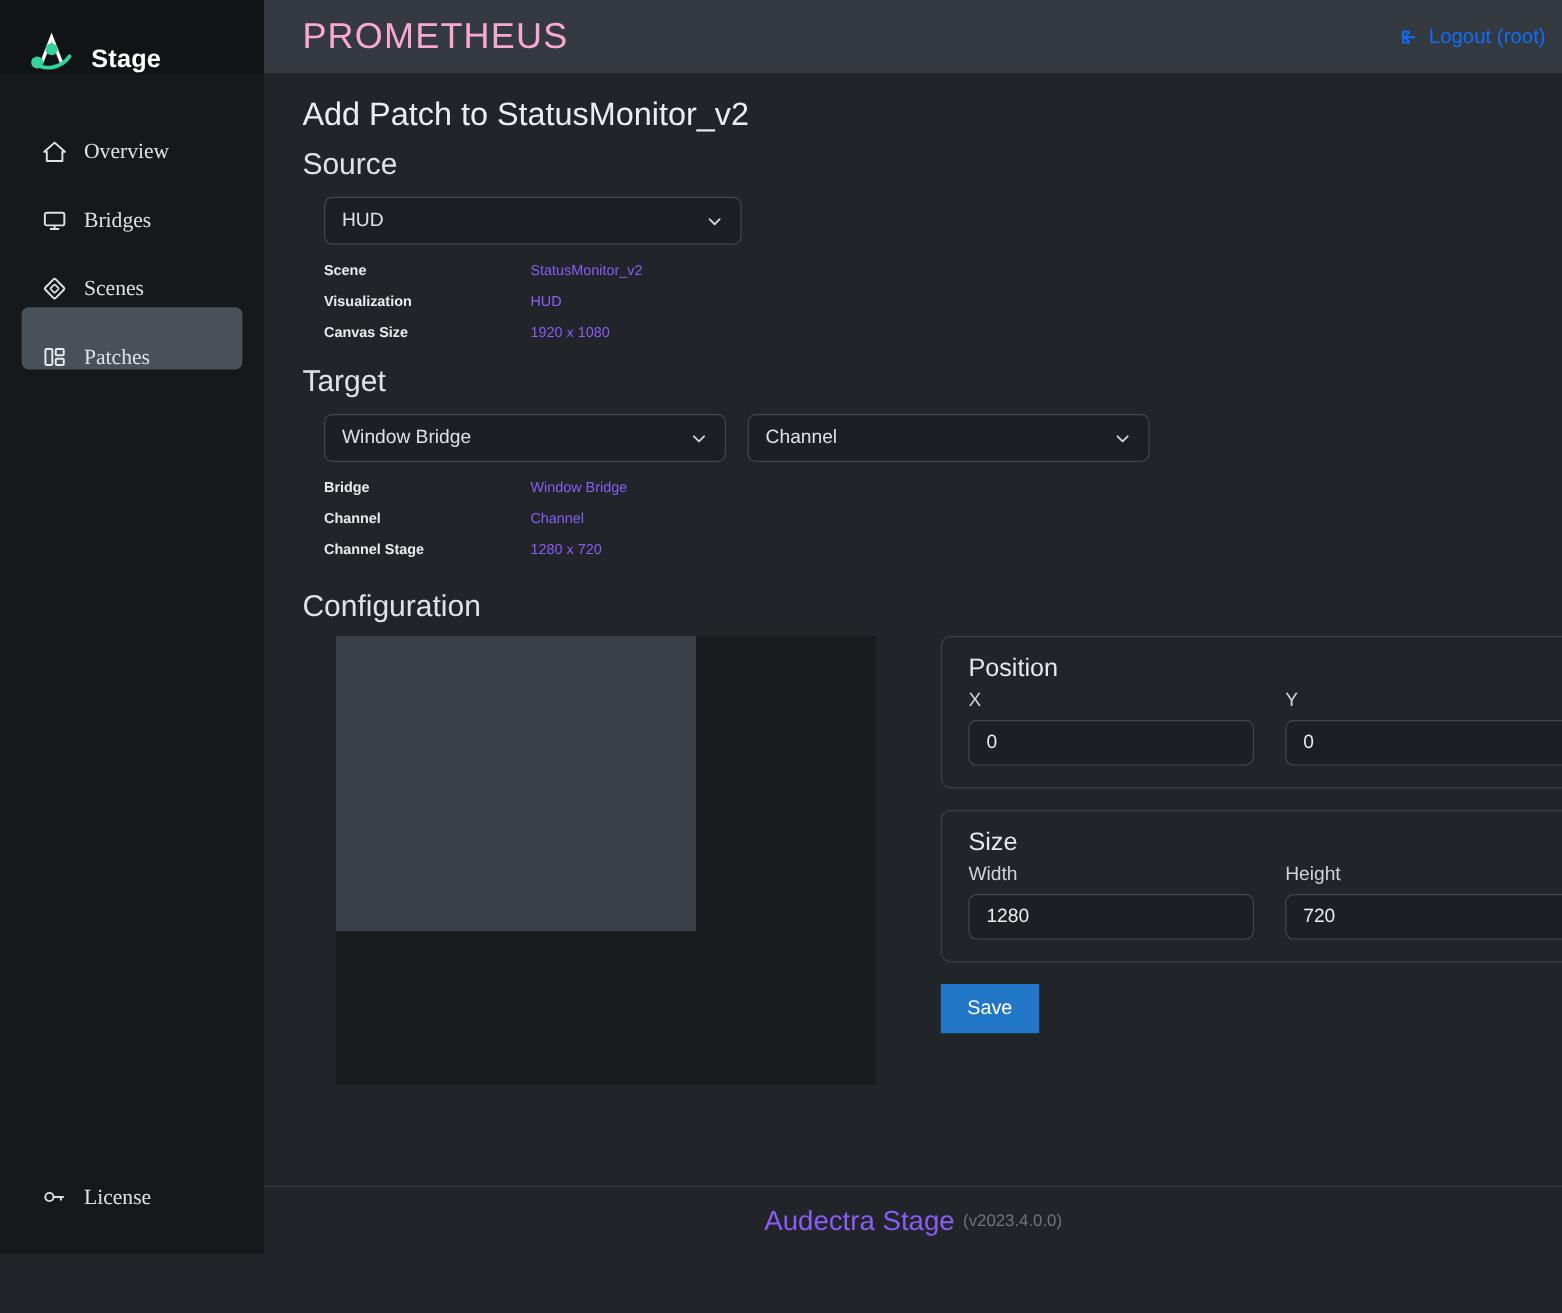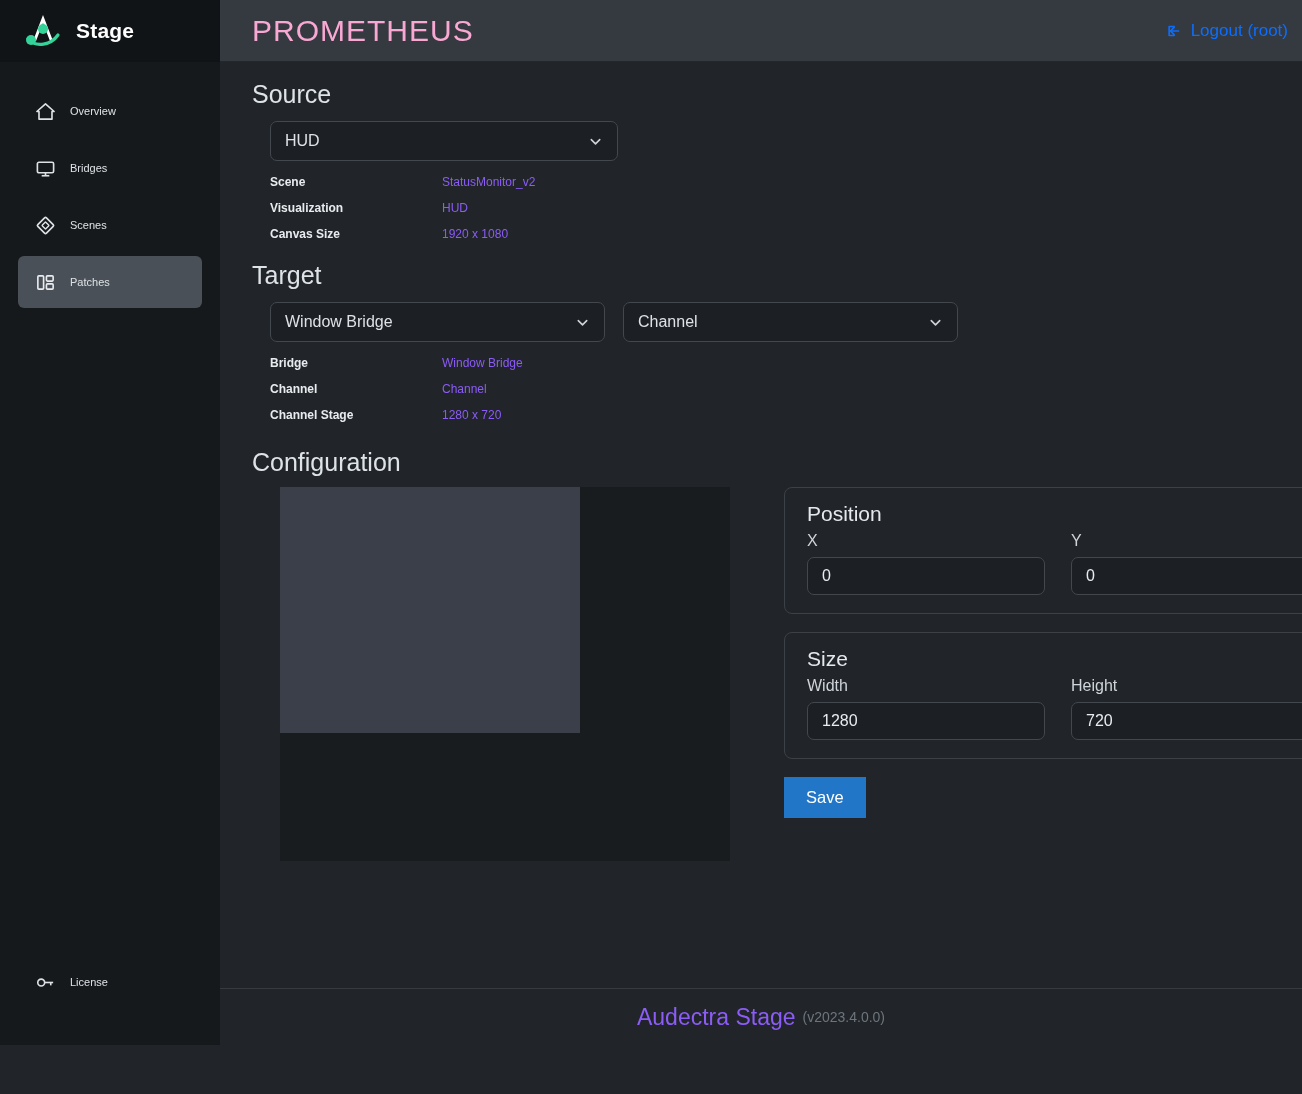--- a/index.html
+++ b/index.html
@@ -13,40 +13,41 @@
 
   
   .sidebar {
     position: absolute; left: 0; top: 0;
     width: 220px; height: 1045px;
     background: #16191c;
     display: flex; flex-direction: column;
   }
   .brand {
     height: 62px; flex: 0 0 62px;
-    display: flex; align-items: center;
+    display: flex; align-items: flex-end;
     background: #111417;
     padding-left: 22px;
   }
   .brand-logo { width: 42px; height: 38px; flex: 0 0 42px; }
   .brand-name {
     color: #ffffff; font-size: 21px; font-weight: bold;
     margin-left: 12px; letter-spacing: .2px;
   }
   .nav-top { padding-top: 18px; }
   .nav-bottom { margin-top: auto; padding-bottom: 32px; }
   .nav-item {
-    display: flex; align-items: center;
+    display: flex; align-items: flex-end;
     height: 52px;
     margin: 5px 18px;
     padding-left: 16px;
     border-radius: 6px;
-    color: #dee2e6; font-size: 11px;
+    color: #dee2e6; font-size: 18px;
     cursor: pointer;
     user-select: none;
+    font-family: Liberation Serif, serif;
   }
   .nav-item.active { background: #495057; }
   .nav-icon {
     width: 22px; height: 22px; flex: 0 0 22px;
     margin-right: 14px;
     display: flex; align-items: center; justify-content: center;
   }
   .nav-icon svg { display: block; }
 
   
@@ -267,20 +268,21 @@
             <line x1="14" y1="10" x2="5.5" y2="10" stroke="#0d6efd" stroke-width="1.8" stroke-linecap="round"></line>
             <path d="M9 6 L5 10 L9 14" fill="none" stroke="#0d6efd" stroke-width="1.8" stroke-linecap="round" stroke-linejoin="round"></path>
           </svg>
       </span>
       <span>Logout (root)</span>
     </div>
   </div>
 
   <div class="content">
 
+    <div class="page-title">Add Patch to StatusMonitor_v2</div>
 
     <div class="section-title">Source</div>
     <div class="select-row">
       <div class="select select-source">
         <span>HUD</span>
         <span class="chev">
           <svg viewBox="0 0 16 16" width="15" height="15">
               <path d="M3.5 6 L8 10.5 L12.5 6" fill="none" stroke="#ced4da" stroke-width="1.7" stroke-linecap="round" stroke-linejoin="round"></path>
             </svg>
         </span>

